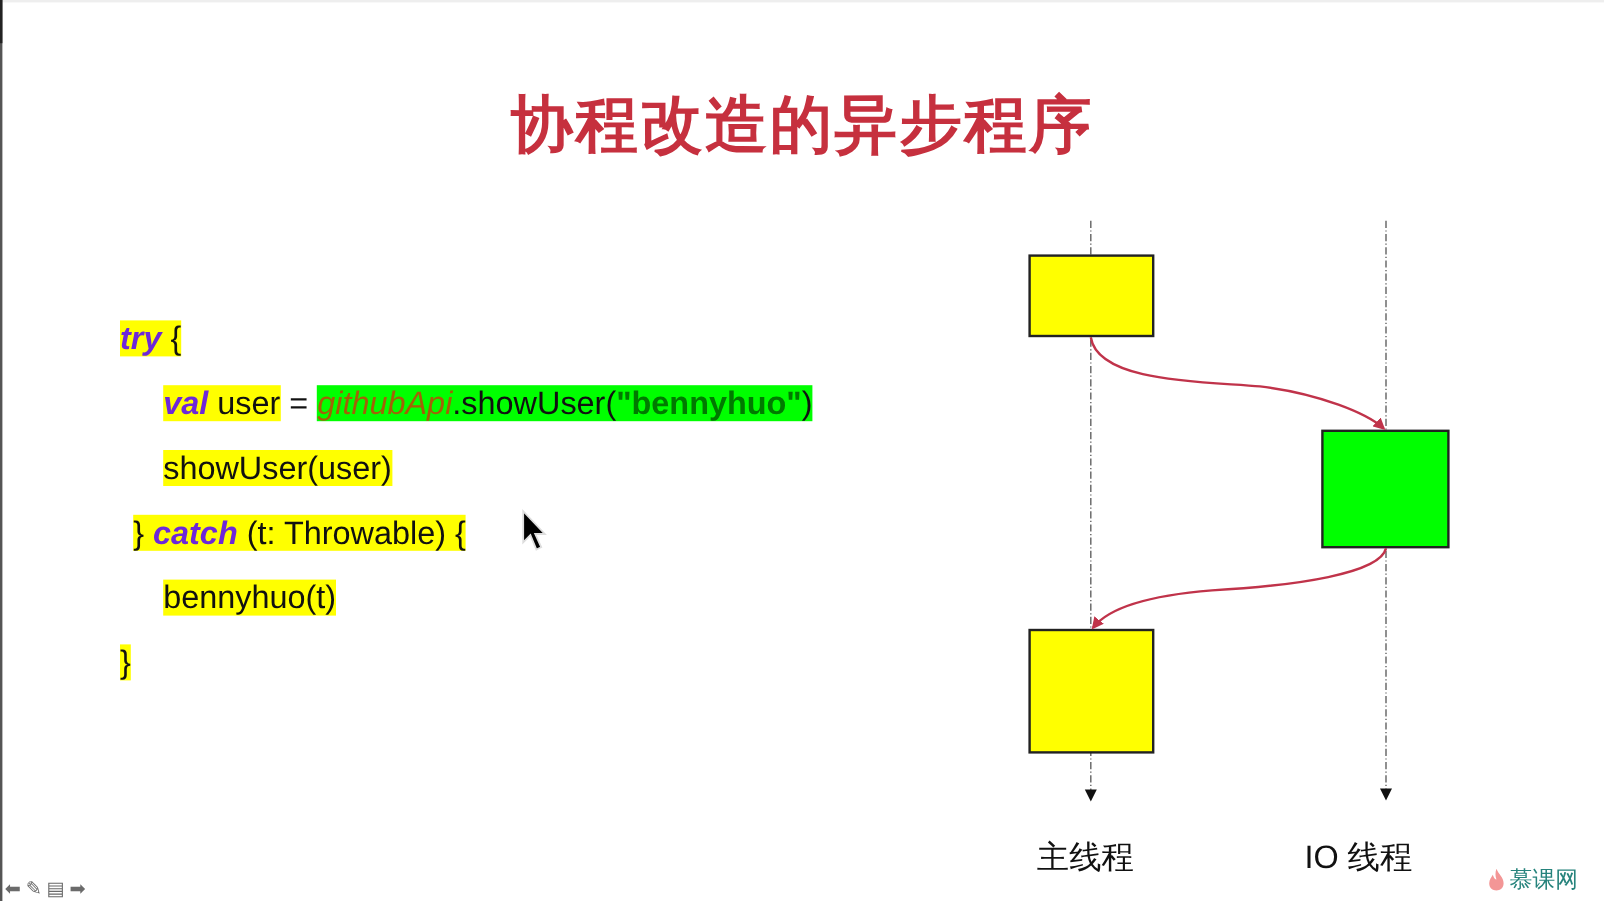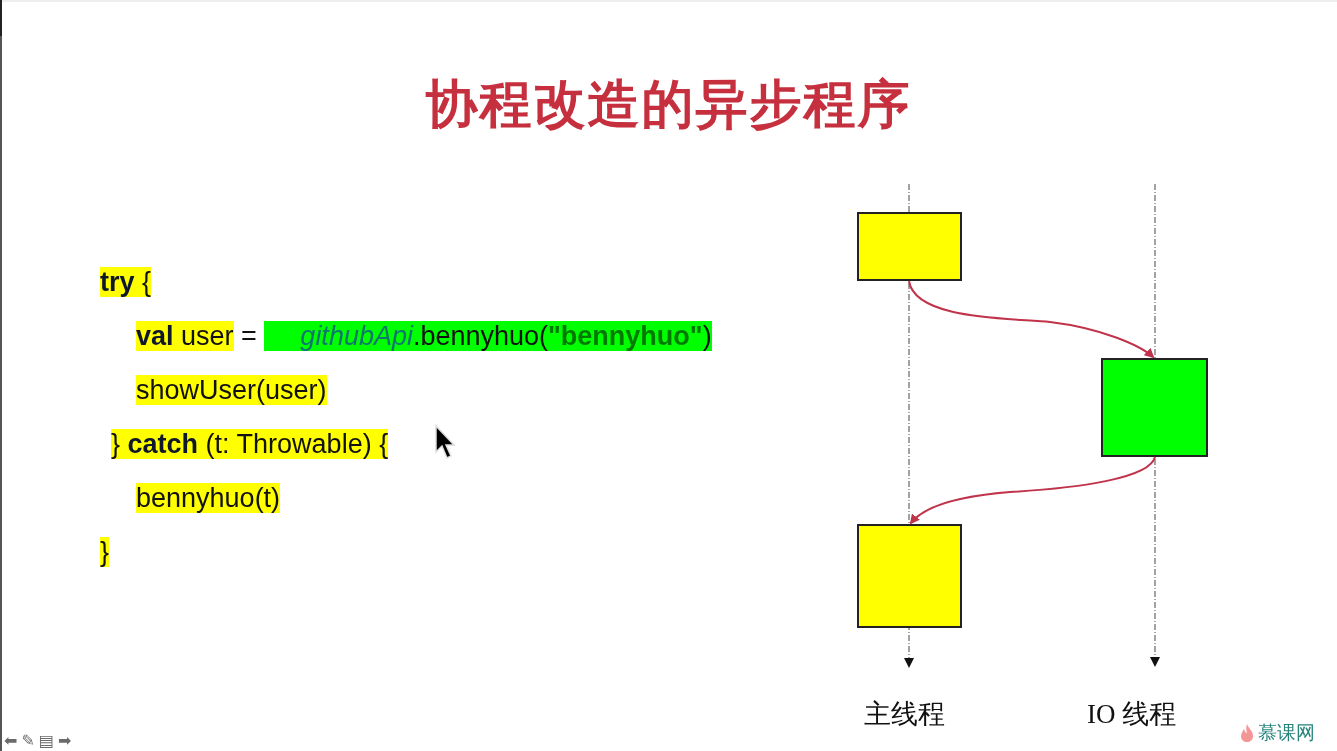--- a/index.html
+++ b/index.html
@@ -15,29 +15,29 @@
   .slide-title {
     position: absolute; left: 0; top: 70px; width: 1337px; text-align: center;
     color: #c6303e; font-size: 52px; font-weight: bold; letter-spacing: 2px;
     font-family: "DejaVu Sans", sans-serif;
   }
 
   .code { position: absolute; left: 100px; top: 262px; font-size: 27px; color: #111; font-family: "Liberation Sans", sans-serif; }
   .line { position: absolute; white-space: nowrap; height: 40px; line-height: 40px; }
   .hl-y { background: #ffff00; }
   .hl-g { background: #00ff00; }
-  .kw { color: #0f172a; font-weight: bold; }
+  .kw { color: #6d28d9; font-weight: bold; font-style: italic; }
   .it { }
-  .prop { color: #0f766e; font-style: italic; padding-left: 36px; }
+  .prop { color: #a16207; font-style: italic; }
   .str { color: #007a00; font-weight: bold; }
 
   .cursor { position: absolute; left: 434px; top: 424px; }
 
   .diagram { position: absolute; left: 0; top: 0; }
-  .thread-label { position: absolute; font-size: 27px; color: #111; font-family: Liberation Serif, serif; }
+  .thread-label { position: absolute; font-size: 27px; color: #111; font-family: Liberation Sans, sans-serif; }
 
   .player-controls { position: absolute; left: 4px; top: 733px; display: flex; gap: 4px; align-items: center; }
   .ctrl { color: #6b6b6b; font-size: 16px; line-height: 16px; cursor: pointer; }
 
   .watermark { position: absolute; left: 1240px; top: 720px; display: flex; align-items: center; gap: 4px; color: #0f766e; font-size: 19px; opacity: 0.9; }
 </style>
 </head>
 <body>
 
 <div class="top-border"></div>
@@ -45,21 +45,21 @@
 
 <div class="slide-title">协程改造的异步程序</div>
 
 <div class="code">
 
   <div class="line" style="left:0; top:0;">
     <span class="hl-y"><span class="kw">try</span><span> {</span></span>
   </div>
 
   <div class="line" style="left:36px; top:54px;">
-    <span class="hl-y"><span class="kw">val</span><span> user</span></span><span style="white-space:pre"> = </span><span class="hl-g"><span class="prop">githubApi</span><span>.bennyhuo(</span><span class="str">"bennyhuo"</span><span>)</span></span>
+    <span class="hl-y"><span class="kw">val</span><span> user</span></span><span style="white-space:pre"> = </span><span class="hl-g"><span class="prop">githubApi</span><span>.showUser(</span><span class="str">"bennyhuo"</span><span>)</span></span>
   </div>
 
   <div class="line" style="left:36px; top:108px;">
     <span class="hl-y"><span class="it">showUser</span><span>(user)</span></span>
   </div>
 
   <div class="line" style="left:0; top:162px;margin-left:11px;">
     <span class="hl-y"><span style="white-space:pre">} </span><span class="kw">catch</span><span style="white-space:pre"> (t: Throwable) {</span></span>
   </div>
 

